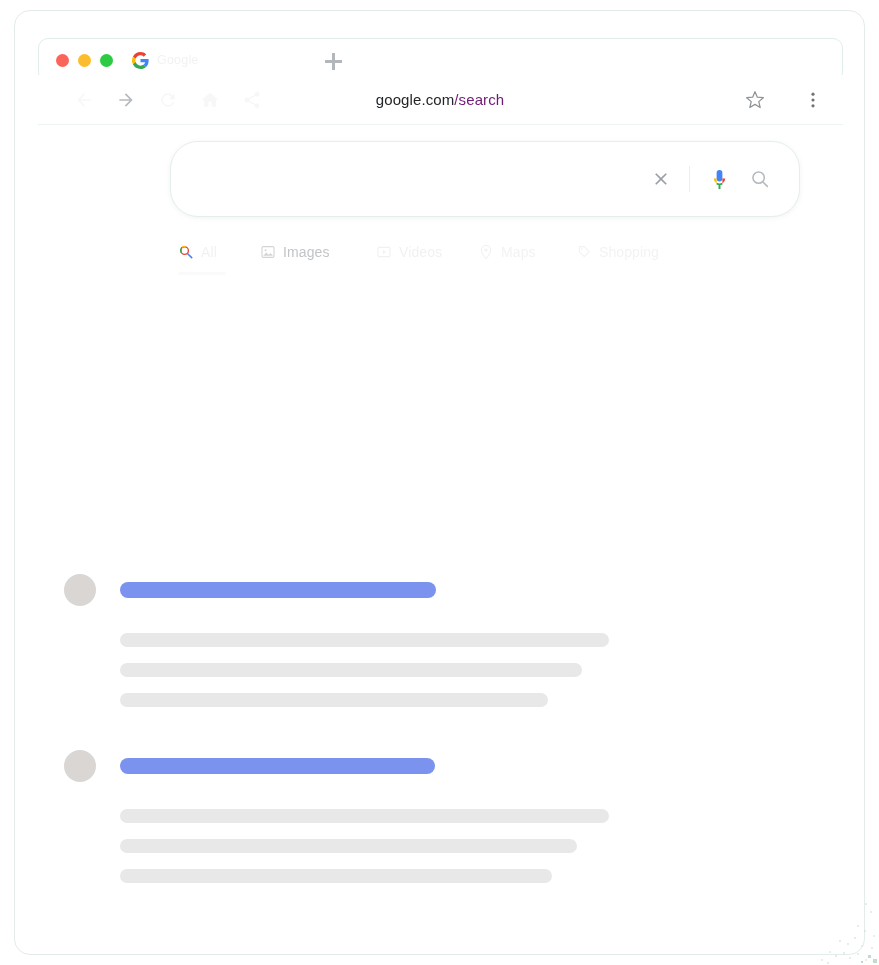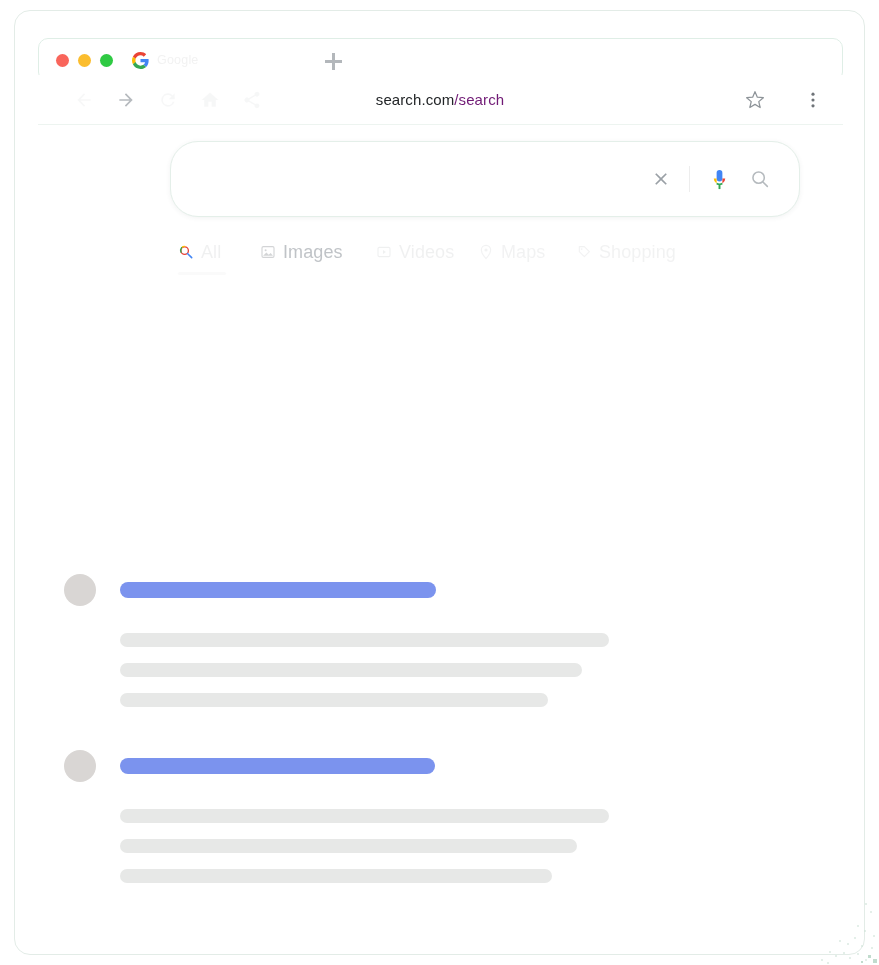--- a/index.html
+++ b/index.html
@@ -166,21 +166,21 @@
     width: 560px;
     height: 34px;
   }
   .ntab {
     position: absolute;
     top: 0;
     display: flex;
     align-items: center;
     gap: 7px;
     height: 28px;
-    font-size: 18px;
+    font-size: 14px;
     white-space: nowrap;
   }
   .ntab .ntab-ico { width: 16px; height: 16px; display: block; flex: none; }
   .ntab-label { letter-spacing: .1px; }
 
   .ntab-underline {
     position: absolute;
     left: 178px;
     top: 272px;
     width: 48px;
@@ -268,21 +268,21 @@
       </svg>
       <svg class="nav-ico faint" viewBox="0 0 24 24">
         <path d="M10 20v-6h4v6h5v-8h3L12 3 2 12h3v8z" fill="#b0b4b8"></path>
       </svg>
       <svg class="nav-ico faint" viewBox="0 0 24 24">
         <path d="M18 16.08a2.9 2.9 0 0 0-1.96.77L8.91 12.7a3.3 3.3 0 0 0 0-1.4l7.05-4.11A3 3 0 1 0 15 5c0 .24.04.47.09.7L8.04 9.81a3 3 0 1 0 0 4.38l7.12 4.16c-.05.21-.08.43-.08.65a2.92 2.92 0 1 0 2.92-2.92z" fill="#b0b4b8"></path>
       </svg>
     </div>
 
     <div class="url-text">
-      <span class="url-domain">search.com</span><span class="url-path">/search</span>
+      <span class="url-domain">google.com</span><span class="url-path">/search</span>
     </div>
 
     <div class="url-actions">
       <svg class="star-ico" viewBox="0 0 24 24">
         <path d="M12 17.27 18.18 21l-1.64-7.03L22 9.24l-7.19-.61L12 2 9.19 8.63 2 9.24l5.46 4.73L5.82 21z" fill="none" stroke="#8e9499" stroke-width="1.5" stroke-linejoin="round"></path>
       </svg>
       <svg class="kebab-ico" viewBox="0 0 24 24">
         <circle cx="12" cy="5" r="1.9" fill="#6f7479"></circle>
         <circle cx="12" cy="12" r="1.9" fill="#6f7479"></circle>
         <circle cx="12" cy="19" r="1.9" fill="#6f7479"></circle>

